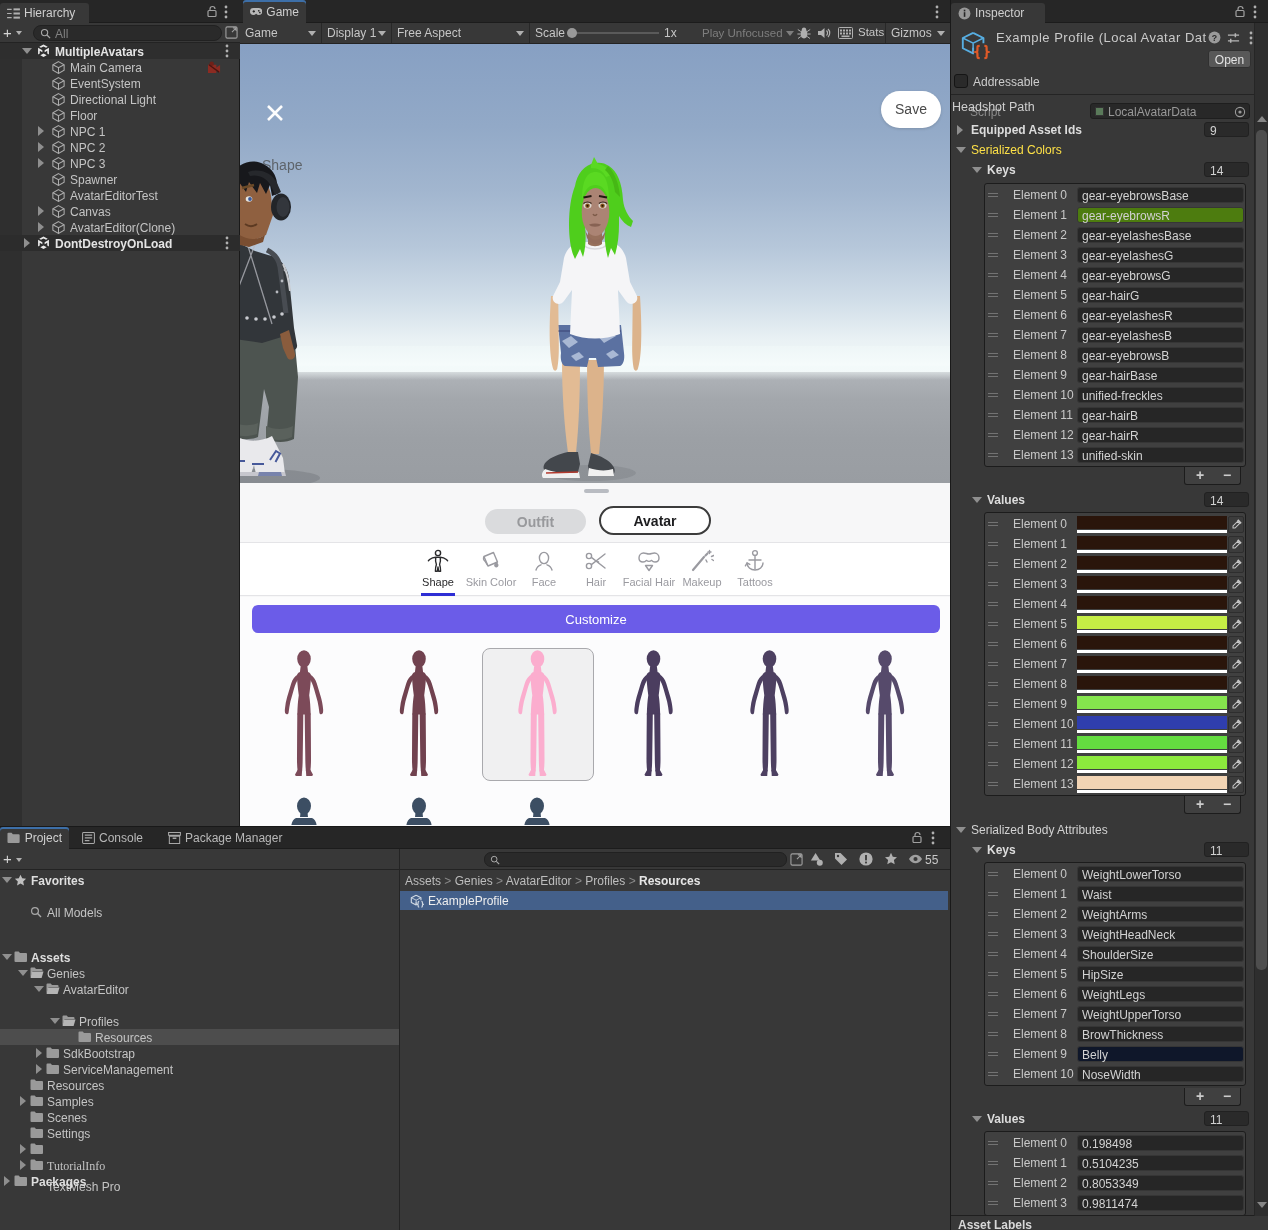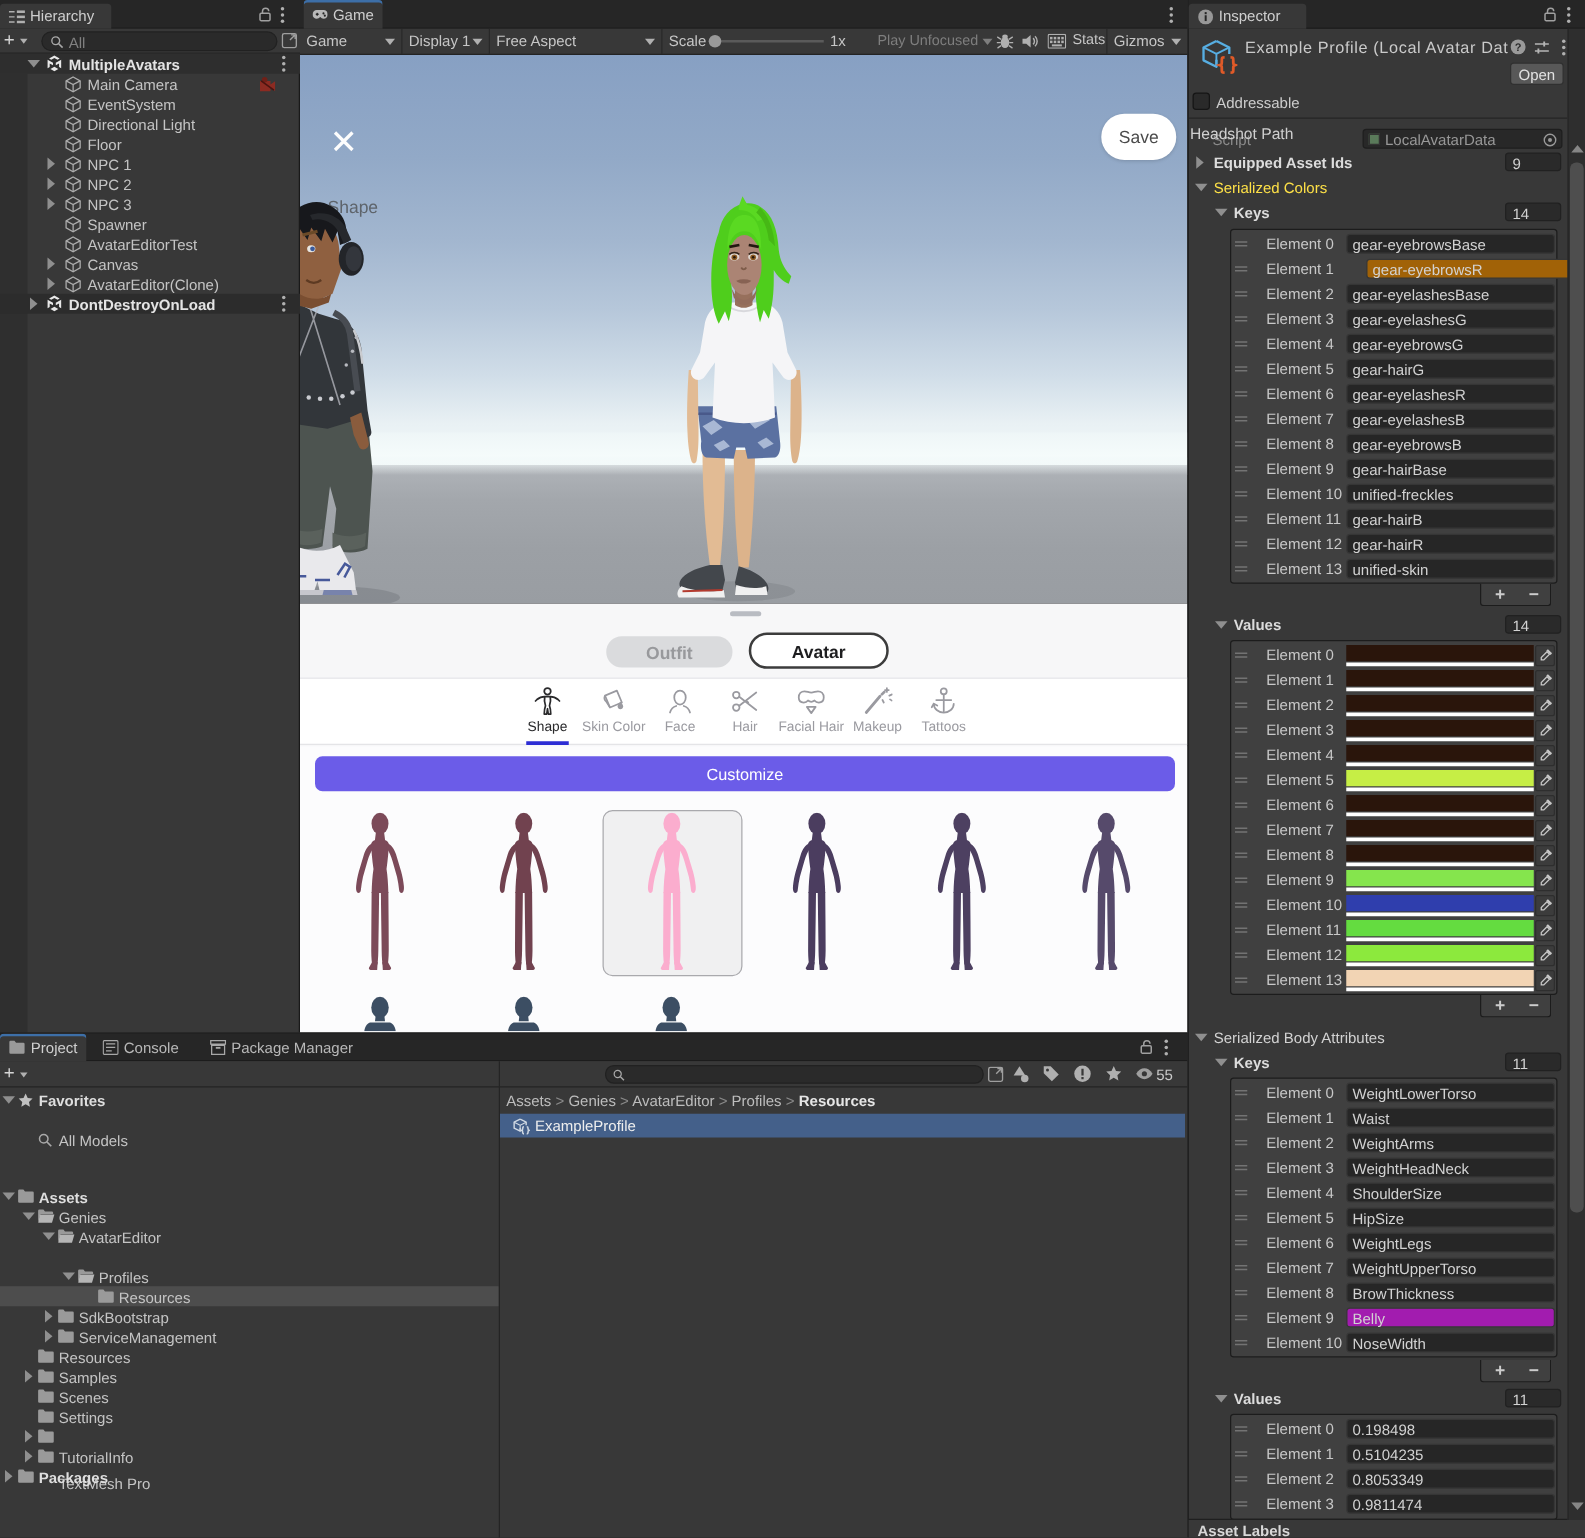--- a/index.html
+++ b/index.html
@@ -875,21 +875,21 @@
         </div>
 <div class="abs" style="left:47px;top:1.5px;color:#c4c4c4;white-space:nowrap;margin-top:37px;">TextMesh Pro</div>
 </div>
 <div class="abs row" style="left:0;top:330px;width:399px;height:16px;">
 <div class="abs treearrow-r" style="left:20px;top:3px;"></div>
 <div class="abs" style="left:30px;top:2px;">
           <svg width="14" height="12" viewBox="0 0 14 12">
             <path d="M0.5 1.5 a1 1 0 0 1 1-1 h3.2 l1.3 1.6 h6 a1 1 0 0 1 1 1 v7 a1 1 0 0 1 -1 1 h-10.5 a1 1 0 0 1 -1-1 Z" fill="#9a9a9a"></path>
           </svg>
         </div>
-<div class="abs" style="left:47px;top:1.5px;color:#c4c4c4;white-space:nowrap;">TutorialInfo</div>
+<div class="abs" style="left:47px;top:1.5px;color:#c4c4c4;white-space:nowrap;font-family:Liberation Serif, serif;">TutorialInfo</div>
 </div>
 <div class="abs row" style="left:0;top:346px;width:399px;height:16px;">
 <div class="abs treearrow-r" style="left:4px;top:3px;"></div>
 <div class="abs" style="left:14px;top:2px;">
           <svg width="14" height="12" viewBox="0 0 14 12">
             <path d="M0.5 1.5 a1 1 0 0 1 1-1 h3.2 l1.3 1.6 h6 a1 1 0 0 1 1 1 v7 a1 1 0 0 1 -1 1 h-10.5 a1 1 0 0 1 -1-1 Z" fill="#9a9a9a"></path>
           </svg>
         </div>
 <div class="abs" style="left:31px;top:1.5px;font-weight:bold;color:#dedede;white-space:nowrap;">Packages</div>
 </div>
@@ -1014,21 +1014,21 @@
         <span style="position:absolute;left:4px;top:1px;color:#d2d2d2;">gear-eyebrowsBase</span>
       </div>
 <div class="abs" style="left:37px;top:212px;">
         <svg width="10" height="6" viewBox="0 0 10 6">
           <g stroke="#737373" stroke-width="1.2">
             <path d="M0 1.5 H10 M0 4.5 H10"></path>
           </g>
         </svg>
       </div>
       <div class="abs" style="left:62px;top:208px;color:#c8c8c8;">Element 1</div>
-      <div class="abs" style="left:126px;top:207px;width:167px;height:16px;background:#a16207;border:1px solid #363636;border-radius:3px;margin-left:16px;">
+      <div class="abs" style="left:126px;top:207px;width:167px;height:16px;background:#4d7c0f;border:1px solid #363636;border-radius:3px;">
         <span style="position:absolute;left:4px;top:1px;color:#d2d2d2;">gear-eyebrowsR</span>
       </div>
 <div class="abs" style="left:37px;top:232px;">
         <svg width="10" height="6" viewBox="0 0 10 6">
           <g stroke="#737373" stroke-width="1.2">
             <path d="M0 1.5 H10 M0 4.5 H10"></path>
           </g>
         </svg>
       </div>
       <div class="abs" style="left:62px;top:228px;color:#c8c8c8;">Element 2</div>
@@ -1558,21 +1558,21 @@
         <span style="position:absolute;left:4px;top:1px;color:#d2d2d2;">BrowThickness</span>
       </div>
 <div class="abs" style="left:37px;top:1051px;">
         <svg width="10" height="6" viewBox="0 0 10 6">
           <g stroke="#737373" stroke-width="1.2">
             <path d="M0 1.5 H10 M0 4.5 H10"></path>
           </g>
         </svg>
       </div>
       <div class="abs" style="left:62px;top:1047px;color:#c8c8c8;">Element 9</div>
-      <div class="abs" style="left:126px;top:1046px;width:167px;height:16px;background:#a21caf;border:1px solid #363636;border-radius:3px;">
+      <div class="abs" style="left:126px;top:1046px;width:167px;height:16px;background:#0f172a;border:1px solid #363636;border-radius:3px;">
         <span style="position:absolute;left:4px;top:1px;color:#d2d2d2;">Belly</span>
       </div>
 <div class="abs" style="left:37px;top:1071px;">
         <svg width="10" height="6" viewBox="0 0 10 6">
           <g stroke="#737373" stroke-width="1.2">
             <path d="M0 1.5 H10 M0 4.5 H10"></path>
           </g>
         </svg>
       </div>
       <div class="abs" style="left:62px;top:1067px;color:#c8c8c8;">Element 10</div>

